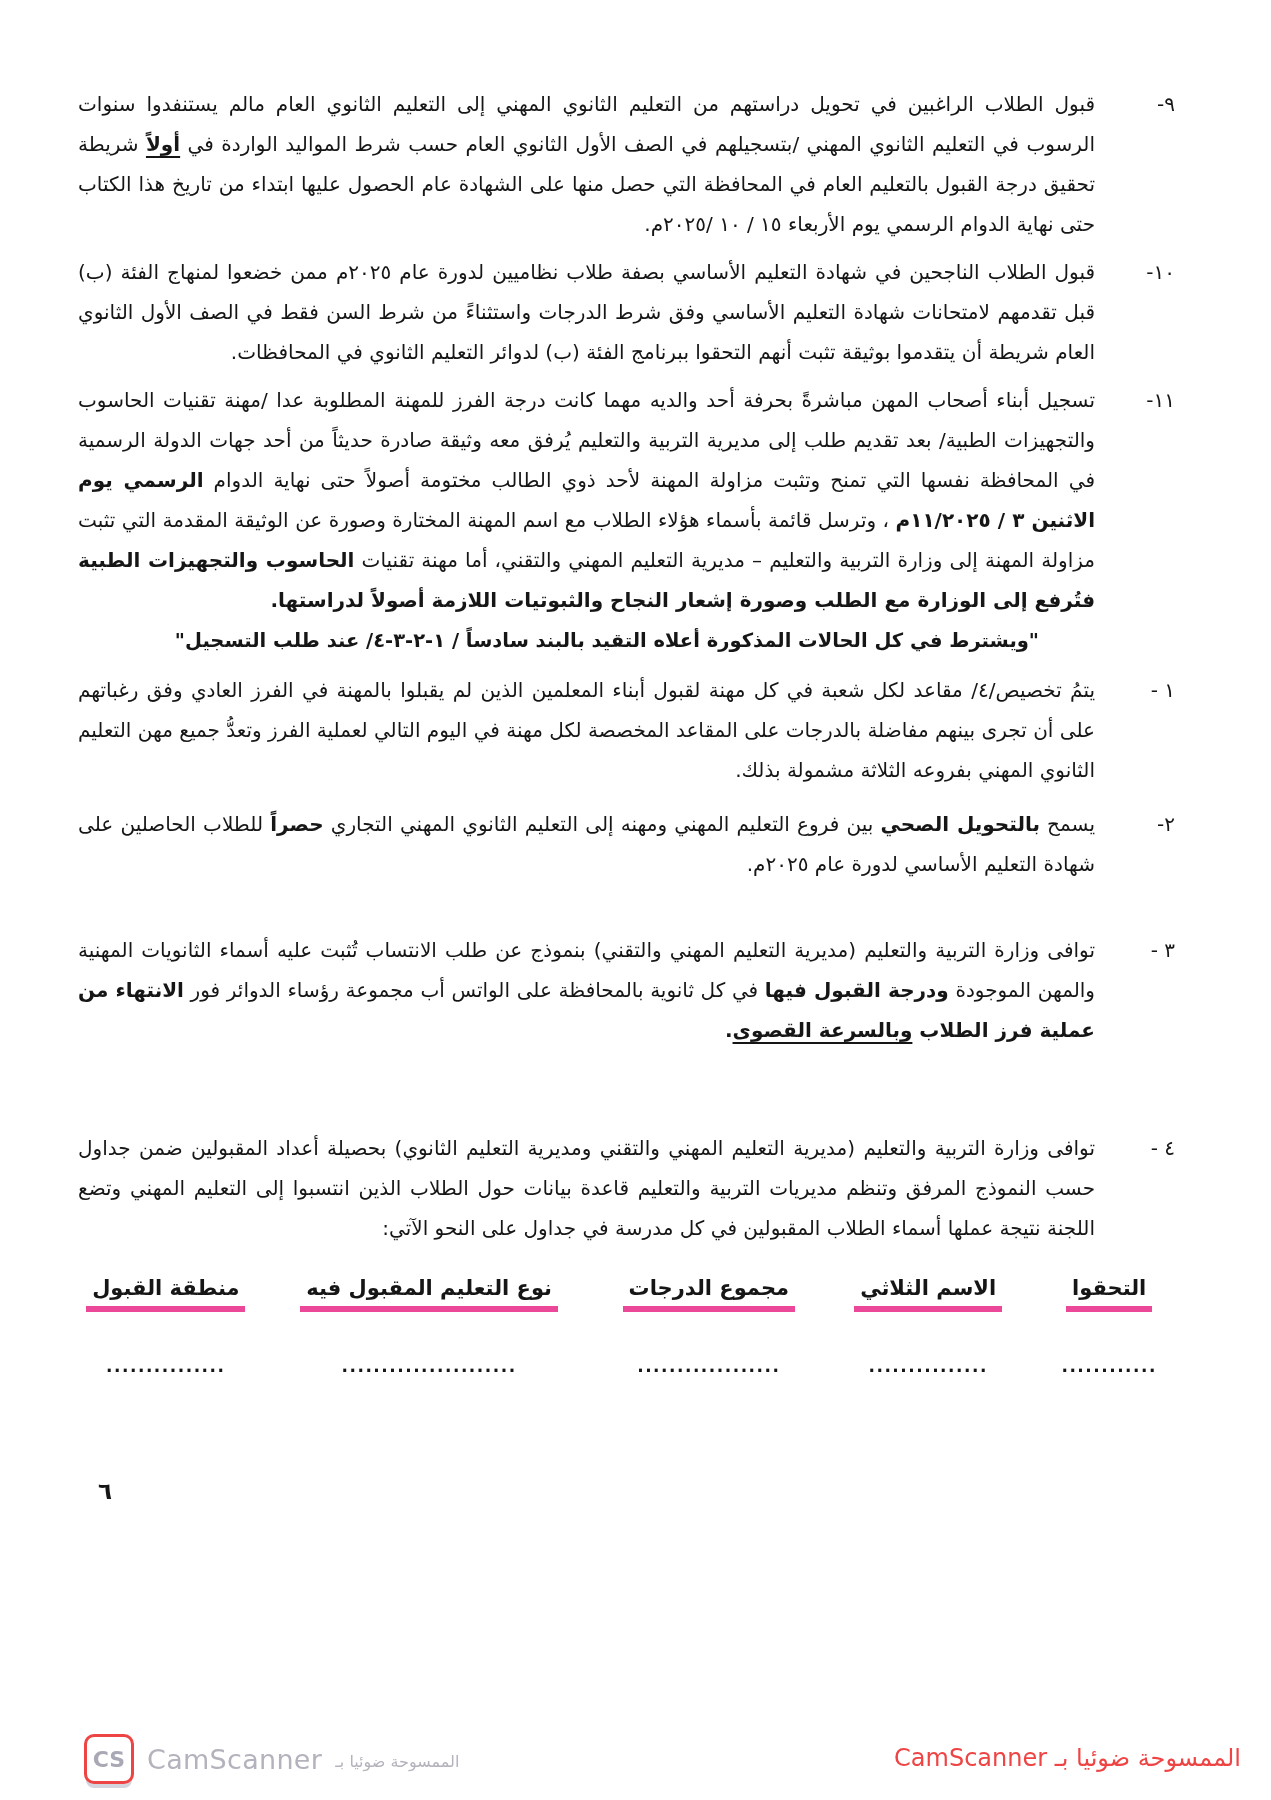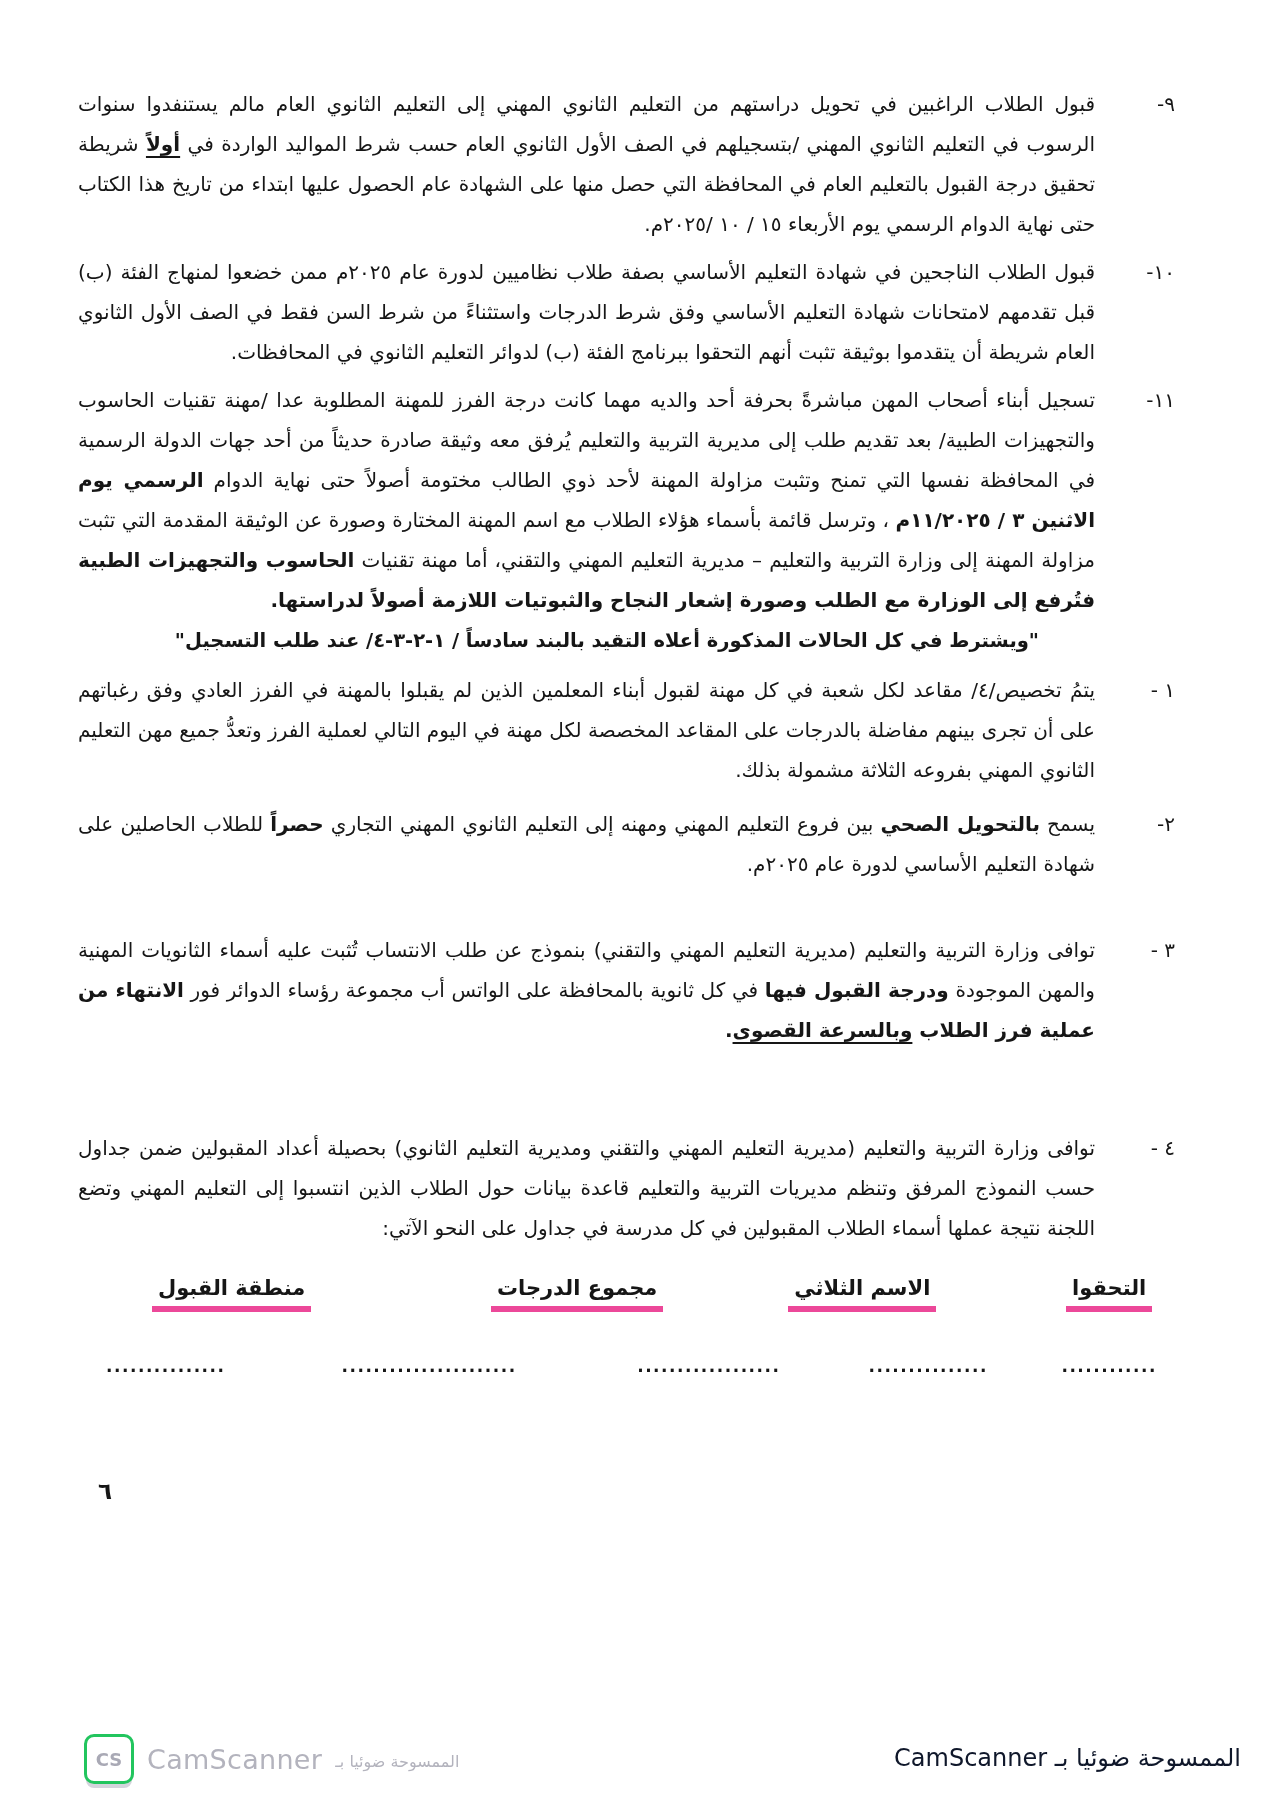--- a/index.html
+++ b/index.html
@@ -81,34 +81,34 @@
   
   .footer-left{
     position:absolute;
     left:84px;top:1734px;
     display:flex;align-items:center;gap:13px;
     direction:ltr;
     color:#b3b3bd;
   }
   .cs-icon{
     width:44px;height:44px;
-    border:3px solid #22c55e;
+    border:3px solid #ef4444;
     border-radius:10px;
     display:flex;align-items:center;justify-content:center;
-    font-size:18px;font-weight:bold;color:#a9a9b5;
+    font-size:22px;font-weight:bold;color:#a9a9b5;
     background:#ffffff;
     box-shadow:0 6px 0 -2px #d4d4dc;
   }
   .fl-brand{font-size:27px;letter-spacing:0.3px;}
   .fl-ar{font-size:16px;direction:rtl;padding-top:4px;}
   .footer-right{
     position:absolute;
     right:30px;top:1744px;
     font-size:24px;
-    color:#0f172a;
+    color:#ef4444;
     direction:rtl;
   }
   .footer-right .fr-brand{font-family:"DejaVu Sans", sans-serif;}
 </style>
 </head>
 <body>
 
 <div class="page">
   <div class="content">
 
@@ -145,20 +145,21 @@
           <span class="num">٤ -</span>
           <div class="body"><span>توافى وزارة التربية والتعليم (مديرية التعليم المهني والتقني ومديرية التعليم الثانوي) بحصيلة أعداد المقبولين ضمن جداول حسب النموذج المرفق وتنظم مديريات التربية والتعليم قاعدة بيانات حول الطلاب الذين انتسبوا إلى التعليم المهني وتضع اللجنة نتيجة عملها أسماء الطلاب المقبولين في كل مدرسة في جداول على النحو الآتي:</span></div>
         </div>
       </div>
 
     <div class="rtable">
       <div class="trow header-row">
           <div class="tcell"><span class="th">التحقوا</span></div>
           <div class="tcell"><span class="th">الاسم الثلاثي</span></div>
           <div class="tcell"><span class="th">مجموع الدرجات</span></div>
+          <div class="tcell"><span class="th">نوع التعليم المقبول فيه</span></div>
           <div class="tcell"><span class="th">منطقة القبول</span></div>
         </div>
       <div class="trow dots-row">
           <div class="tcell">............</div>
           <div class="tcell">...............</div>
           <div class="tcell">..................</div>
           <div class="tcell">......................</div>
           <div class="tcell">...............</div>
         </div>
     </div>

